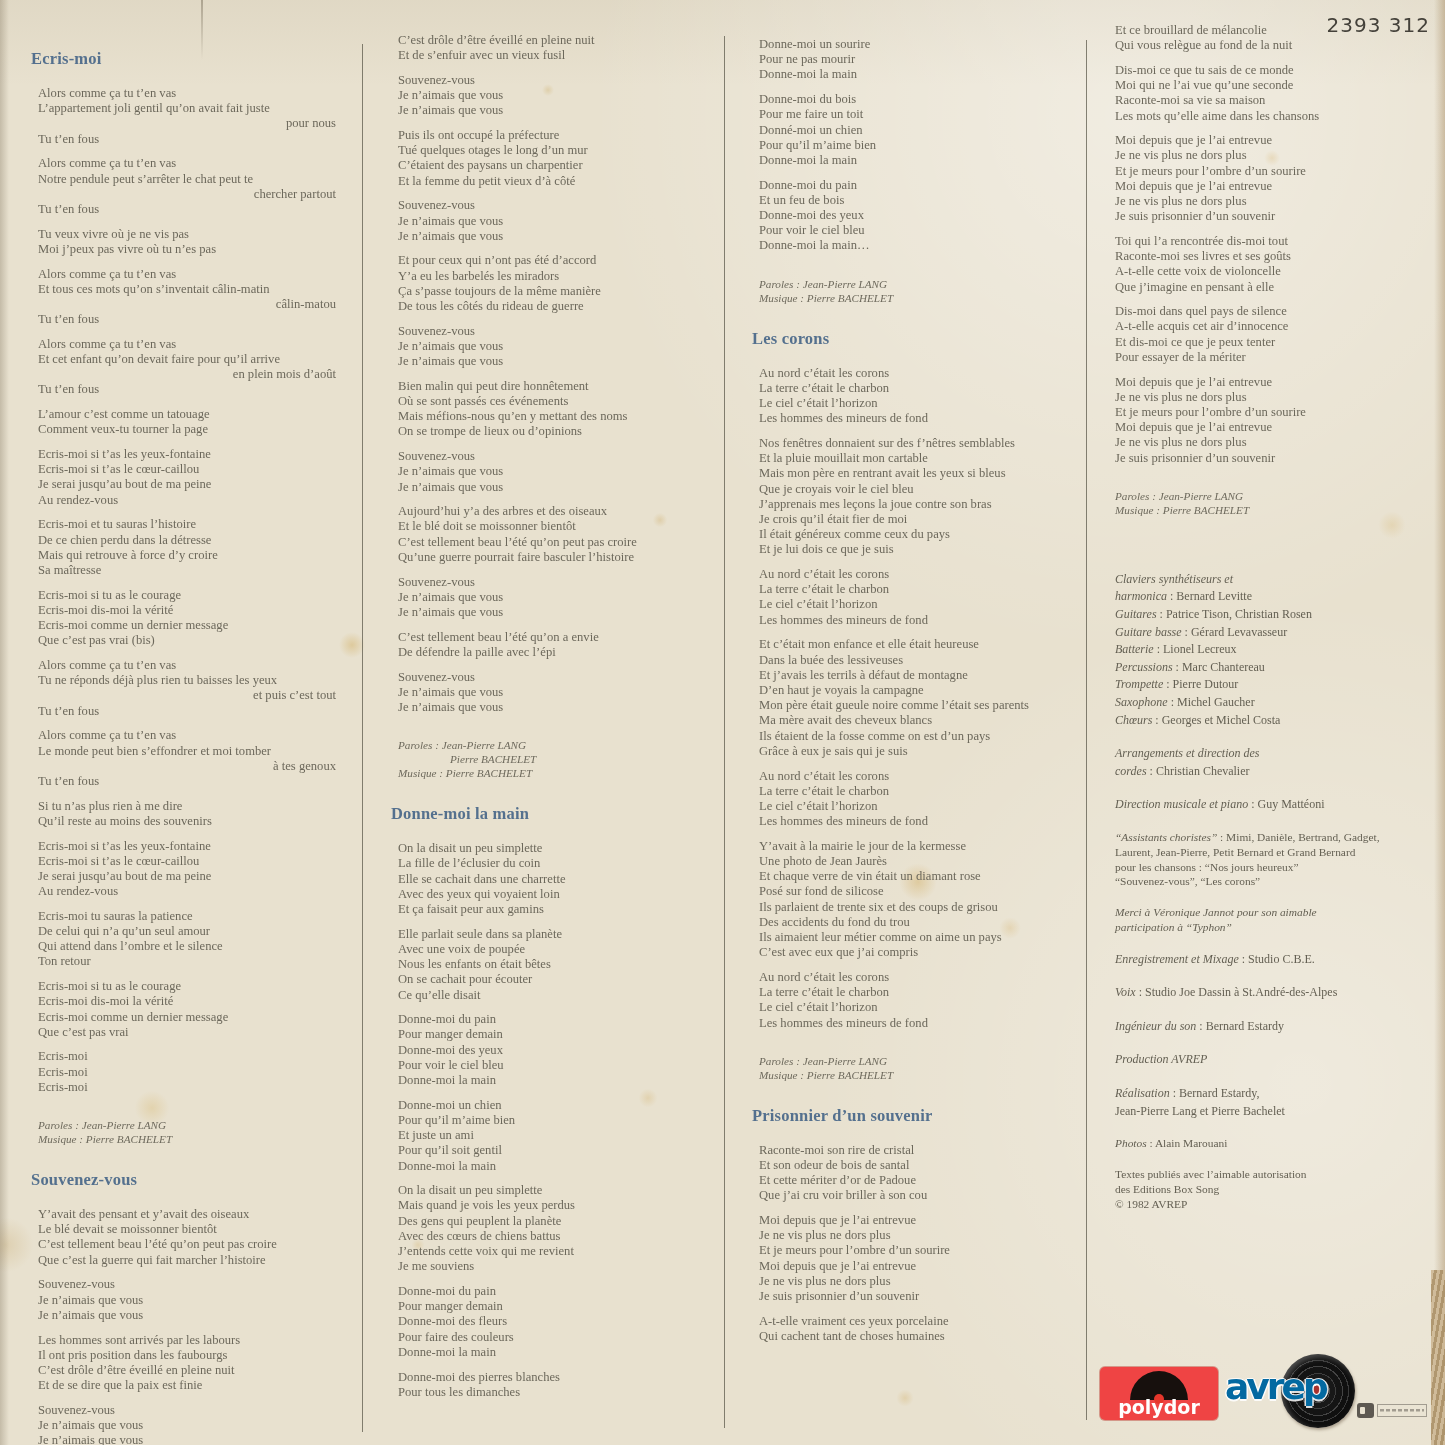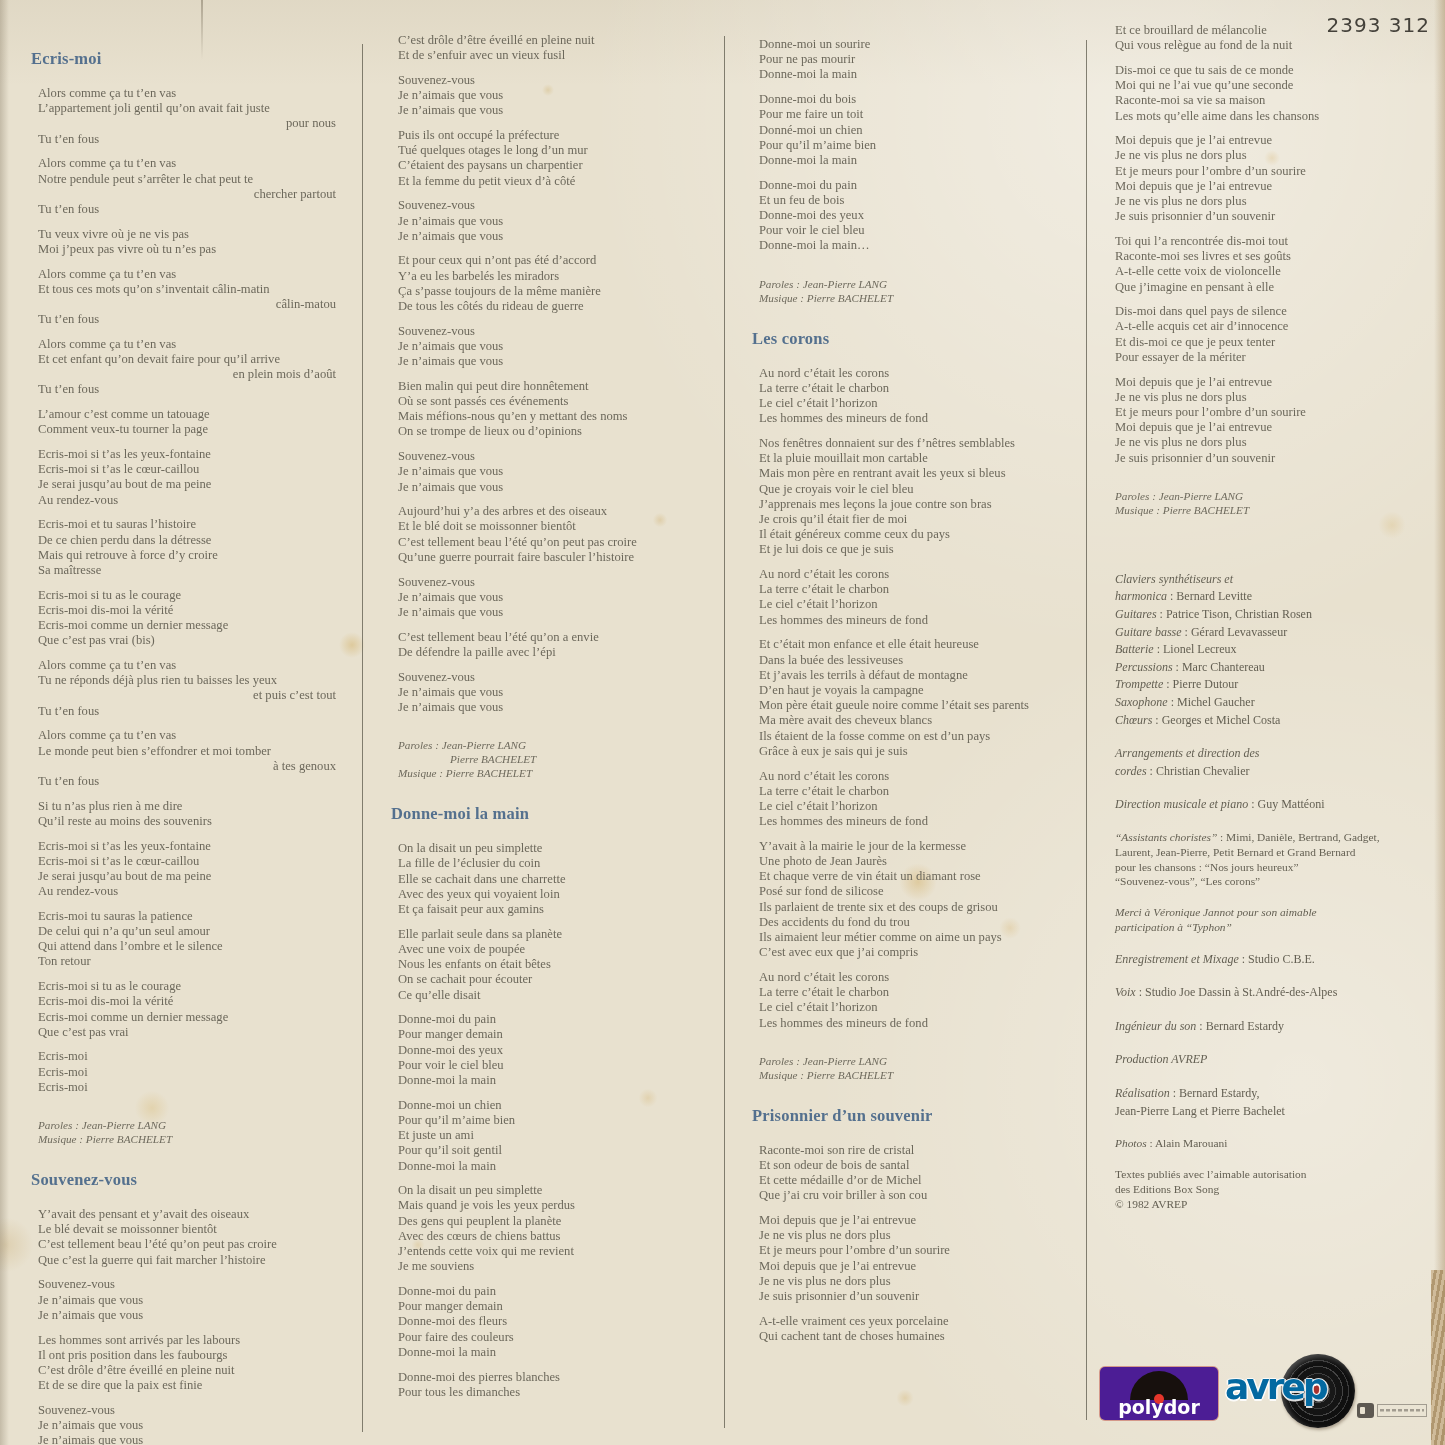--- a/index.html
+++ b/index.html
@@ -53,21 +53,21 @@
   .block.credit{margin:23px 0 10px 0;padding-left:7px;font-style:italic;font-size:11.2px;color:#6e6a5d;}
   .block.credit .line{line-height:14px;}
   .block.para{margin:0 0 16px 0;padding-left:7px;font-size:12px;color:#635f52;}
   .block.para .line{line-height:17.6px;white-space:normal;}
   .block.para.small{font-size:11.4px;}
   .block.para.small .line{line-height:14.8px;}
   .block.para .it{font-style:italic;}
   .block.spacer{height:44px;}
   
   #polydor-logo{position:absolute;left:1100px;top:1367px;width:118px;height:53px;
-    background:#4c1d95;border-radius:5px;box-shadow:0 0 0 1px rgba(180,40,30,.4);}
+    background:#ef4444;border-radius:5px;box-shadow:0 0 0 1px rgba(180,40,30,.4);}
   #polydor-disc{position:absolute;left:50%;top:4px;transform:translateX(-50%);
     width:58px;height:29px;background:#17100d;border-radius:58px 58px 0 0;}
   #polydor-disc-hole{position:absolute;left:50%;bottom:-4px;transform:translateX(-50%);
     width:10px;height:10px;background:#e5362b;border-radius:50%;}
   #polydor-wordmark{position:absolute;left:0;right:0;bottom:2px;text-align:center;
     font-family:"DejaVu Sans", sans-serif;font-weight:800;font-size:19px;color:#fff;letter-spacing:0;}
   #avrep-logo{position:absolute;left:1225px;top:1346px;width:140px;height:92px;}
   #avrep-disc{position:absolute;left:56px;top:8px;width:74px;height:74px;border-radius:50%;
     background:radial-gradient(circle at 50% 50%,
       #a8322e 0 6px, #e8e0cc 6px 8px, #1c1c1c 8px 11px, #4a4a4a 11px 12px,
@@ -411,21 +411,21 @@
       <div class="line">Les hommes des mineurs de fond</div>
     </div>
     <div class="block credit">
       <div class="line">Paroles : Jean-Pierre LANG</div>
       <div class="line">Musique : Pierre BACHELET</div>
     </div>
     <div class="block title">Prisonnier d’un souvenir</div>
     <div class="block stanza">
       <div class="line">Raconte-moi son rire de cristal</div>
       <div class="line">Et son odeur de bois de santal</div>
-      <div class="line">Et cette médaille d’or de Michel</div>
+      <div class="line">Et cette mériter d’or de Padoue</div>
       <div class="line">Que j’ai cru voir briller à son cou</div>
     </div>
     <div class="block stanza">
       <div class="line">Moi depuis que je l’ai entrevue</div>
       <div class="line">Je ne vis plus ne dors plus</div>
       <div class="line">Et je meurs pour l’ombre d’un sourire</div>
       <div class="line">Moi depuis que je l’ai entrevue</div>
       <div class="line">Je ne vis plus ne dors plus</div>
       <div class="line">Je suis prisonnier d’un souvenir</div>
     </div>

